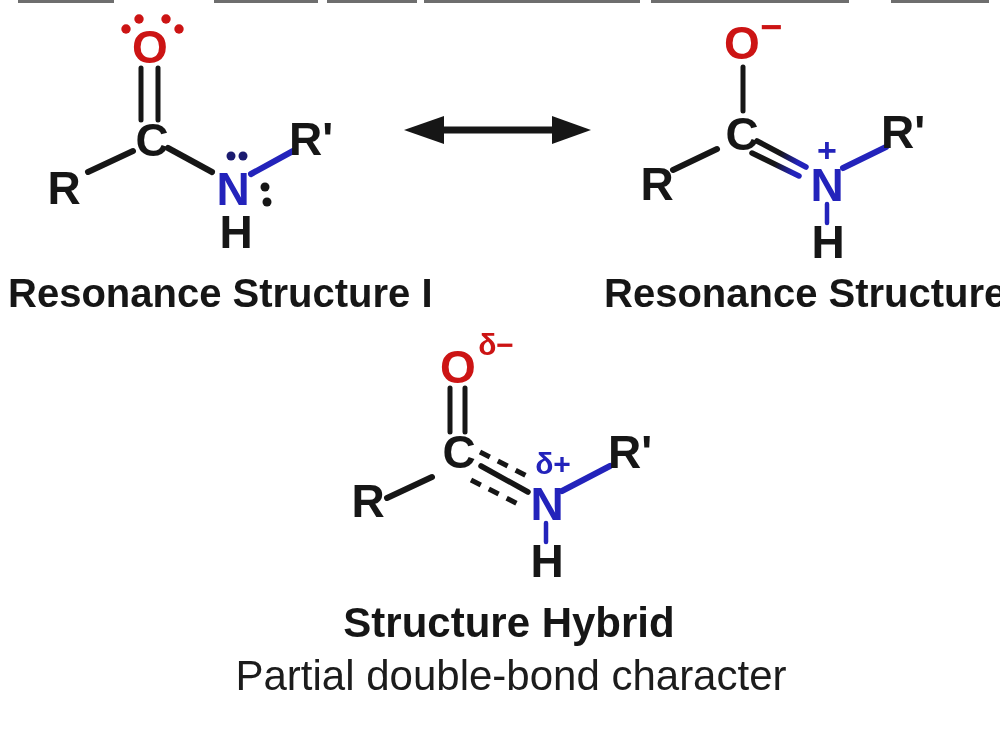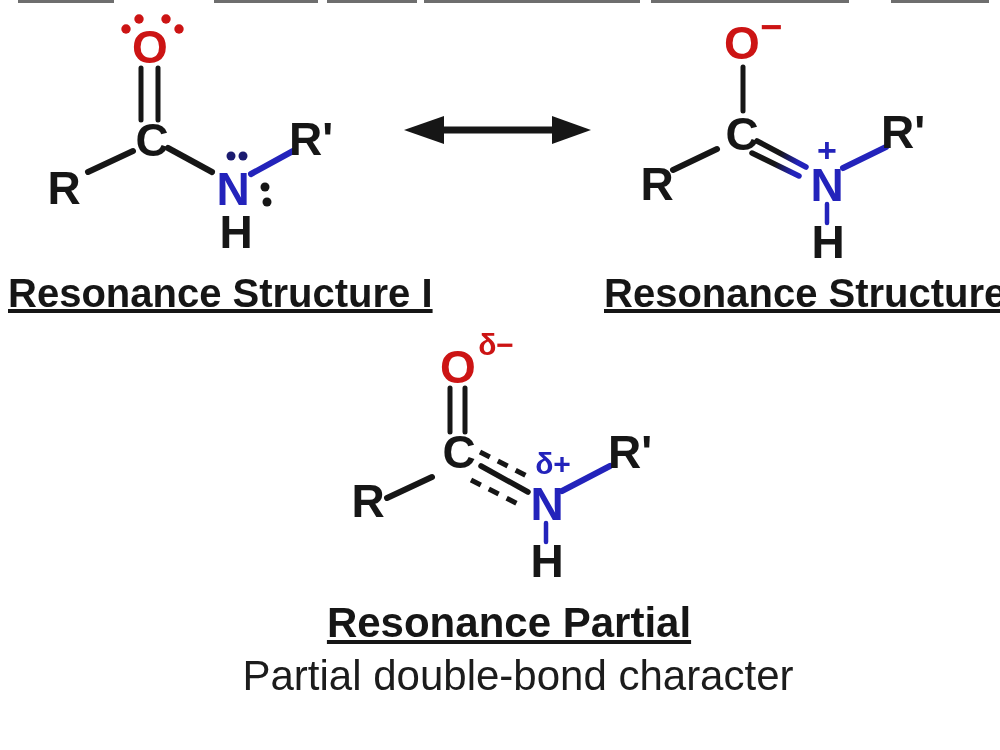--- a/index.html
+++ b/index.html
@@ -31,31 +31,29 @@
   }
   .charge.red{color:#cc1414;}
   .charge.blue{color:#2323bb;}
   .caption{
     position:absolute;
     font-size:40px;
     font-weight:bold;
     color:#161616;
     line-height:1.1;
     white-space:nowrap;
-    text-decoration:underline;
   }
   .footer-line{
     position:absolute;
     transform:translateX(-50%);
     font-size:42px;
     font-weight:normal;
     color:#1c1c1c;
     line-height:1.1;
     white-space:nowrap;
-    margin-left:7px;
   }
 </style>
 </head>
 <body>
 
 <div id="canvas">
 
   <svg id="bonds" width="1000" height="750" viewBox="0 0 1000 750">
     <defs>
       <linearGradient id="cnGrad" gradientUnits="userSpaceOnUse" x1="755" y1="145" x2="806" y2="172">
@@ -141,17 +139,17 @@
   <div class="caption" style="left:604px;top:271px">Resonance Structure II</div>
 
   <span class="atom" style="left:368px;top:501px">R</span>
   <span class="atom" style="left:459px;top:452px">C</span>
   <span class="atom red" style="left:458px;top:367px">O</span>
   <span class="charge red" style="left:496px;top:345px;font-size:30px">δ−</span>
   <span class="charge blue" style="left:553px;top:464px;font-size:30px">δ+</span>
   <span class="atom blue" style="left:547px;top:504px">N</span>
   <span class="atom" style="left:547px;top:561px">H</span>
   <span class="atom" style="left:630px;top:452px">R'</span>
-  <div class="caption" style="left:509px;top:600px;transform:translateX(-50%);font-size:42px">Resonance Partial</div>
+  <div class="caption" style="left:509px;top:600px;transform:translateX(-50%);font-size:42px">Structure Hybrid</div>
 
   <div class="footer-line" style="left:511px;top:653px">Partial double-bond character</div>
 
 </div>
 
 </body></html>

